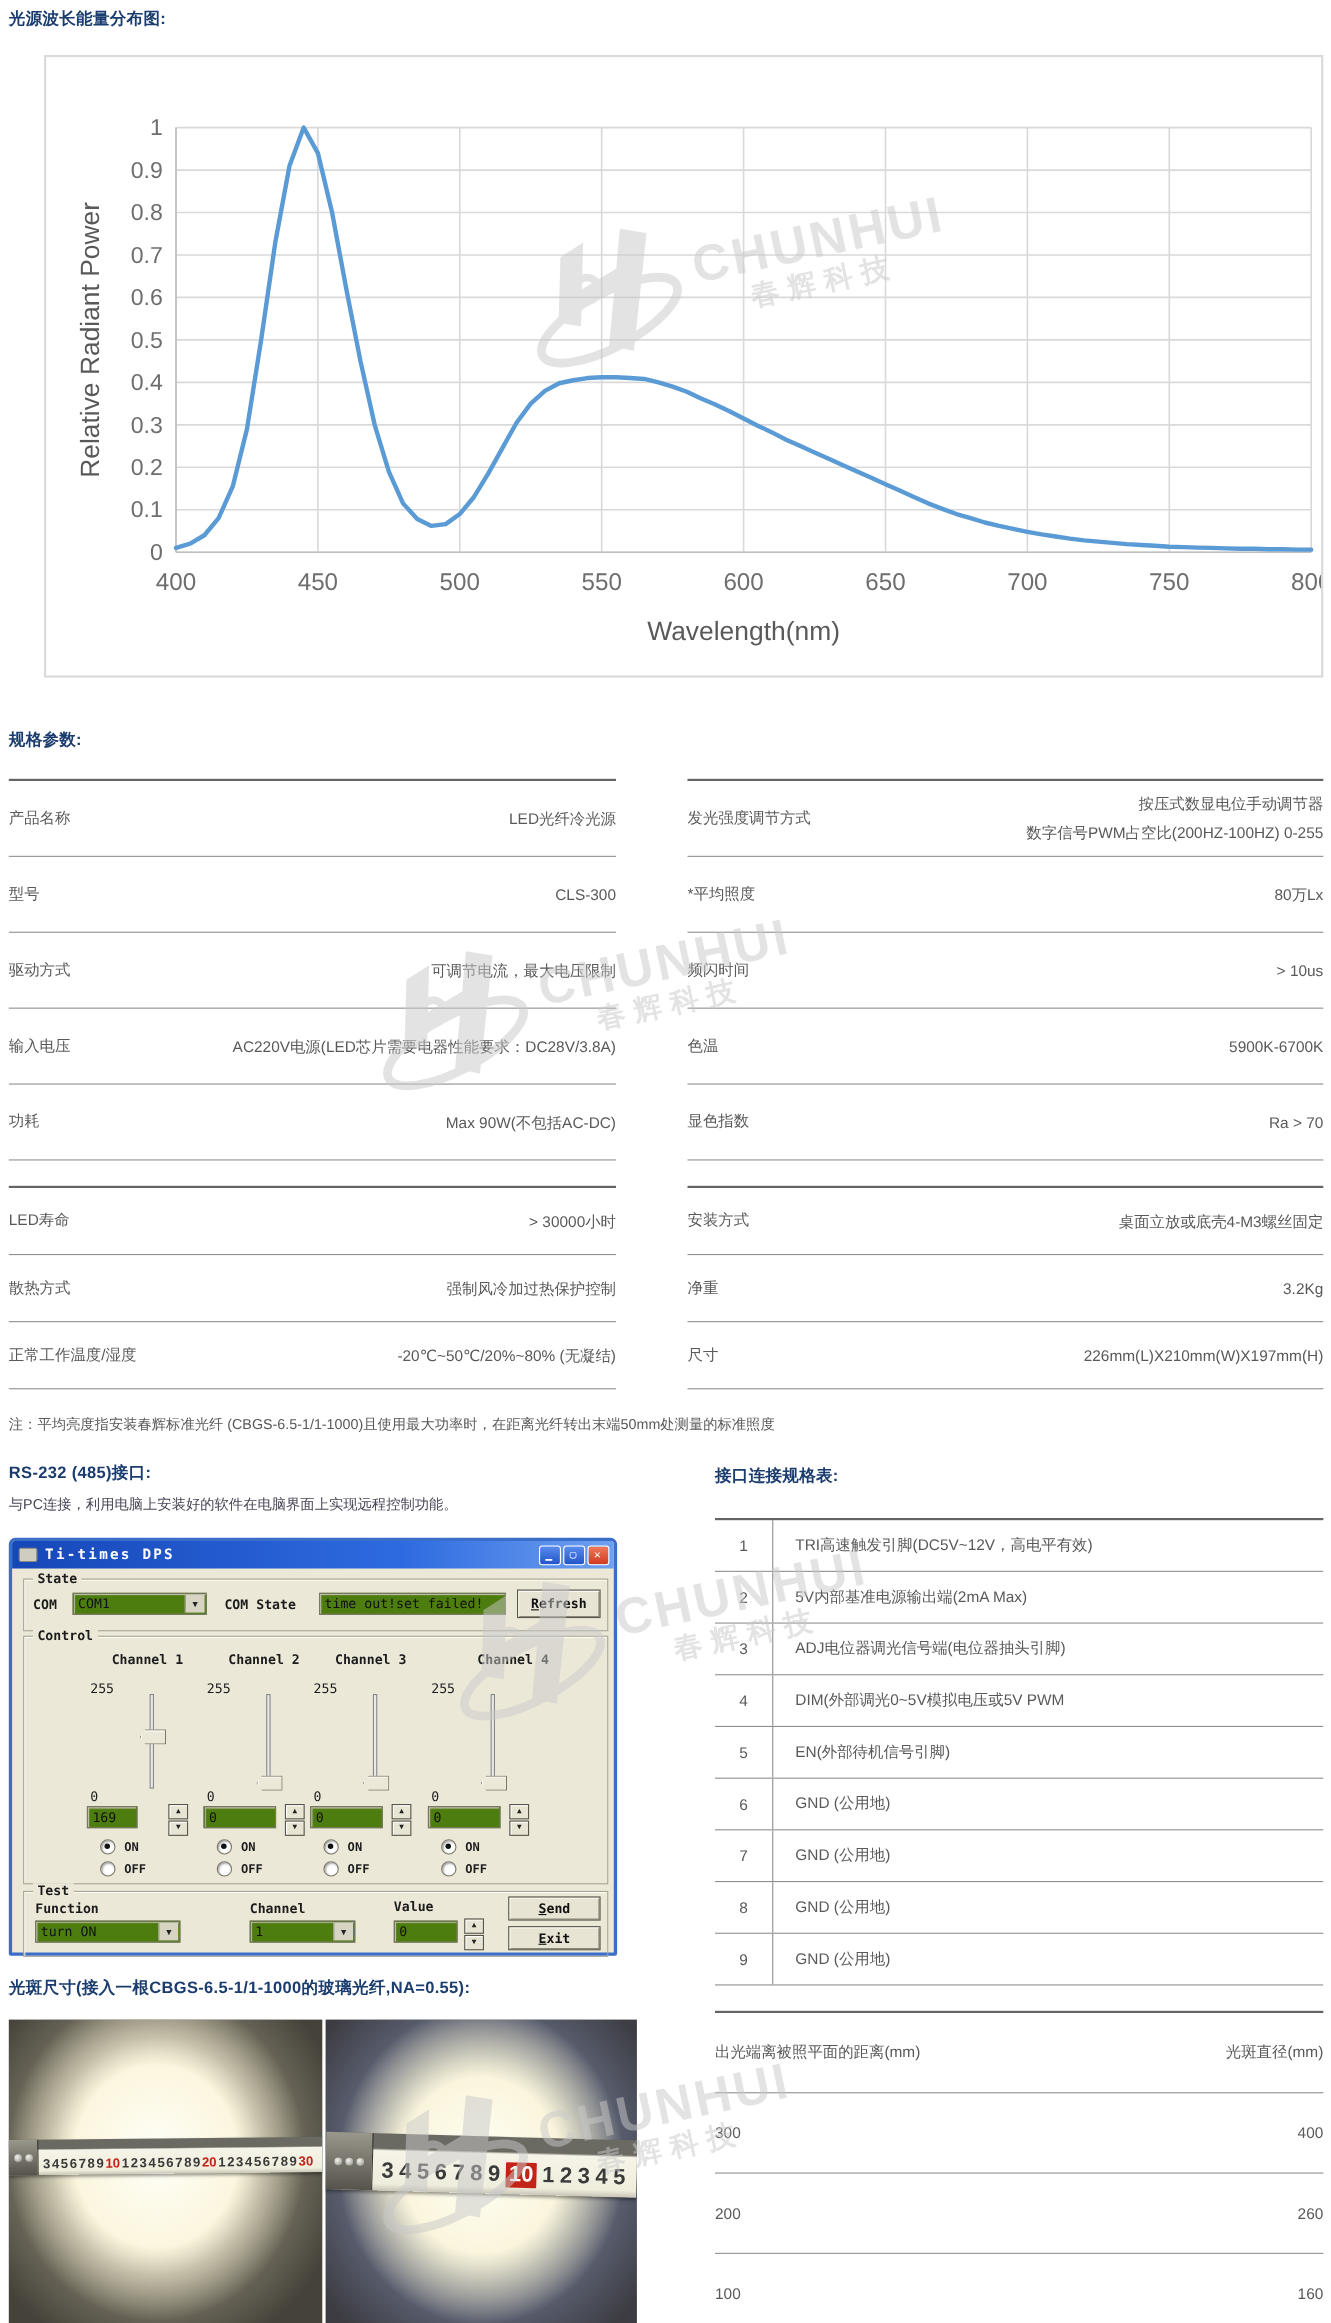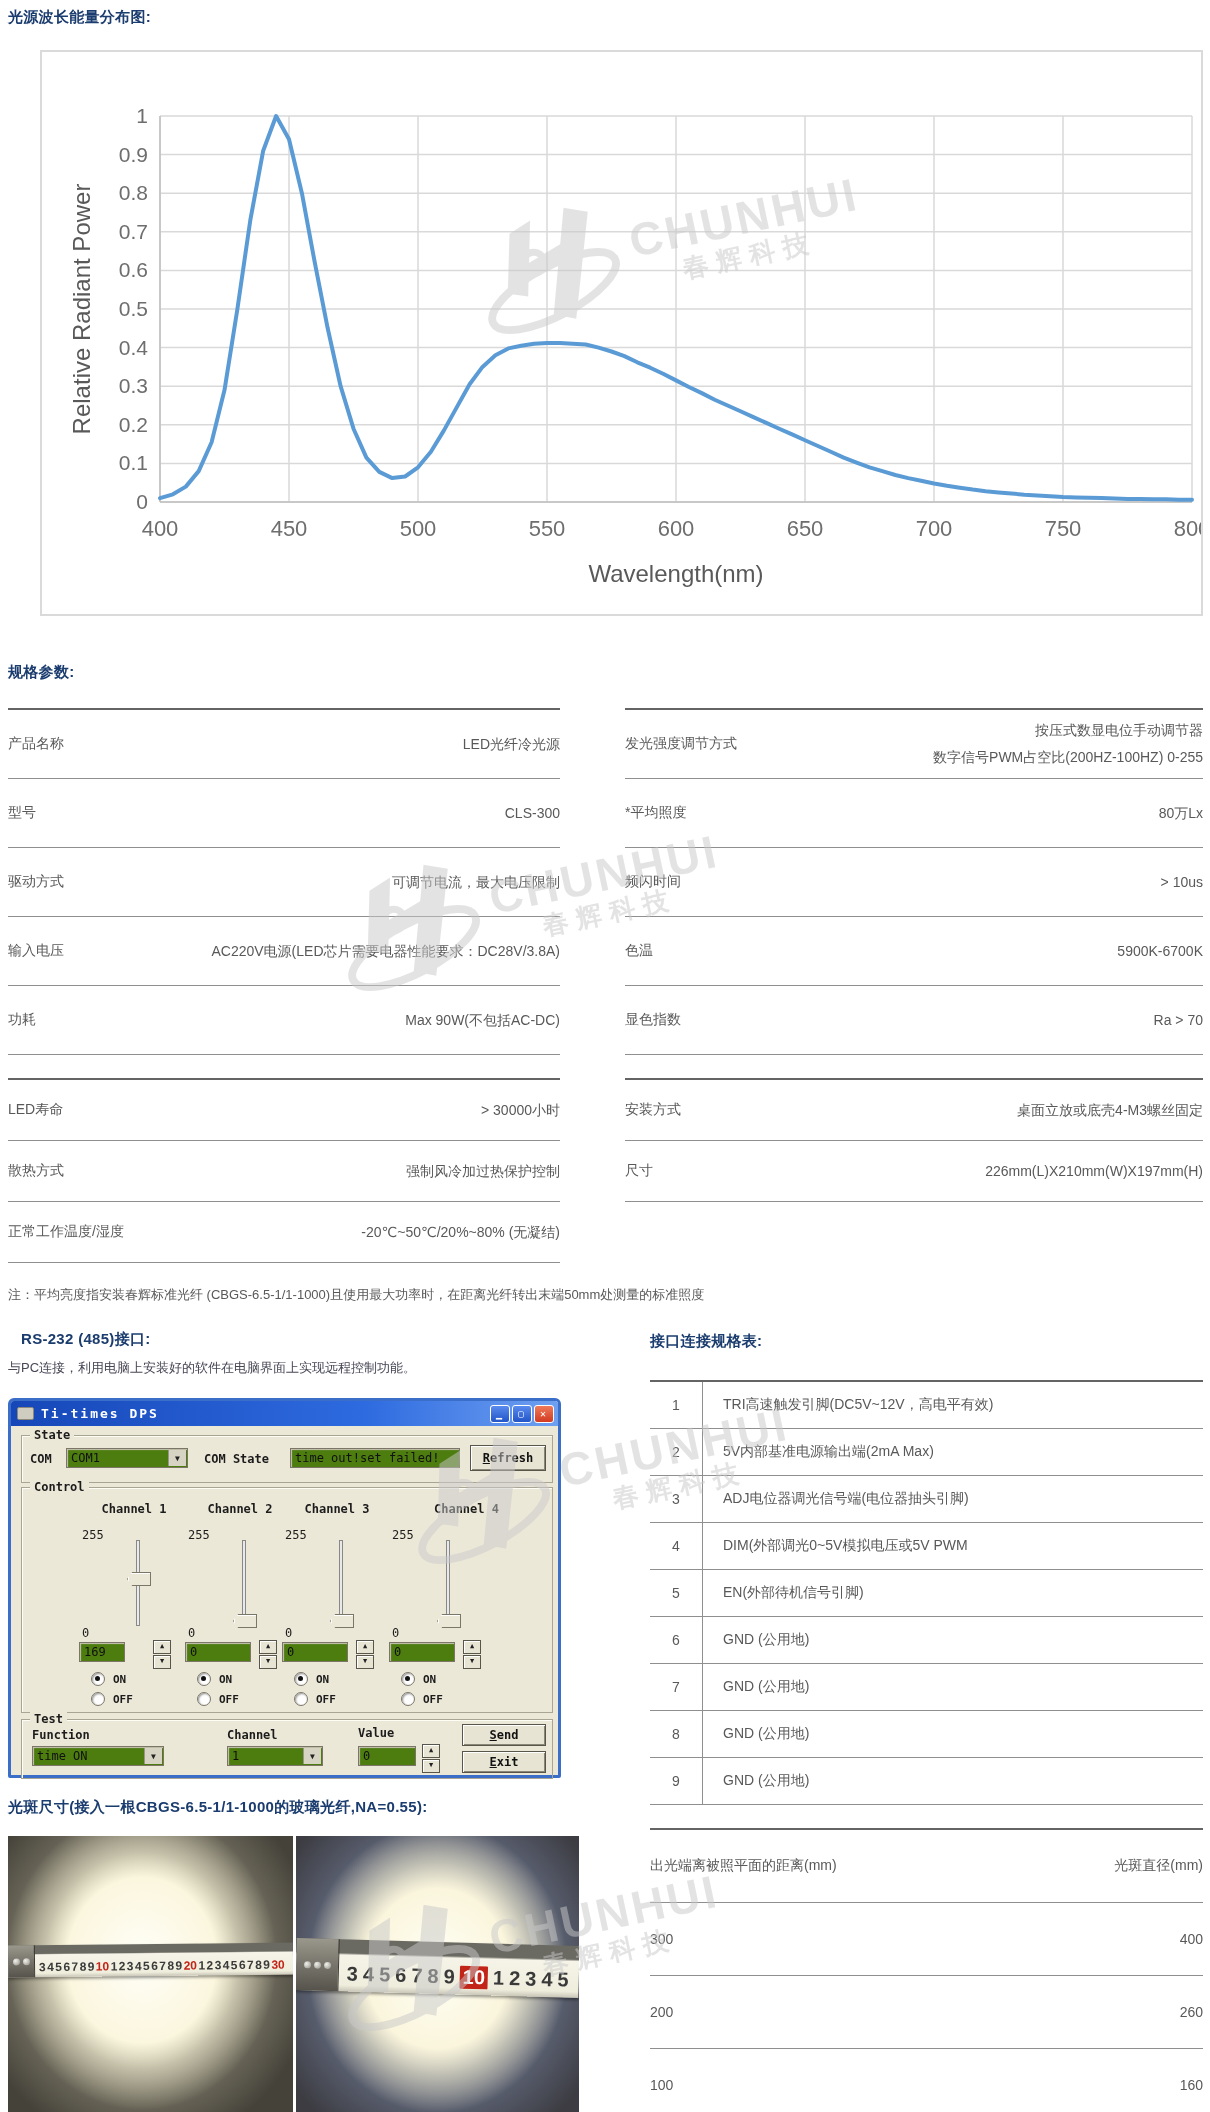--- a/index.html
+++ b/index.html
@@ -234,30 +234,36 @@
       </div>
     </div>
   <div class="abs spec-table spec2" id="spec2-right" style="left:625px;top:1078px;width:578px;">
       <div class="spec-row">
         <span class="spec-label">安装方式</span>
         <span class="spec-value">
           <div>桌面立放或底壳4-M3螺丝固定</div>
         </span>
       </div>
       <div class="spec-row">
+        <span class="spec-label">净重</span>
+        <span class="spec-value">
+          <div>3.2Kg</div>
+        </span>
+      </div>
+      <div class="spec-row">
         <span class="spec-label">尺寸</span>
         <span class="spec-value">
           <div>226mm(L)X210mm(W)X197mm(H)</div>
         </span>
       </div>
     </div>
 
   <div class="abs note" style="left:8px;top:1286px;width:1200px;">注：平均亮度指安装春辉标准光纤 (CBGS-6.5-1/1-1000)且使用最大功率时，在距离光纤转出末端50mm处测量的标准照度</div>
 
-  <div class="abs sec-title" style="left:21px;top:1330px;">RS-232 (485)接口:</div>
+  <div class="abs sec-title" style="left:8px;top:1330px;">RS-232 (485)接口:</div>
   <div class="abs rs-desc" style="left:8px;top:1359px;width:560px;">与PC连接，利用电脑上安装好的软件在电脑界面上实现远程控制功能。</div>
 
   <div class="abs xp-win">
     <div class="xp-title">
       <span class="xp-appicon"></span>
       <span>Ti-times DPS</span>
       <span class="xp-btns">
         <span class="xp-btn">▁</span>
         <span class="xp-btn">▢</span>
         <span class="xp-btn close">✕</span>
@@ -351,21 +357,21 @@
         <span class="radio-row" style="left: 379px; top: 204px;">
           <span class="radio"></span>
           <span class="radio-cap">OFF</span>
         </span>
       </div>
 
     <div class="grp" style="left:10px;top:318px;width:530px;height:58px;">
       <span class="grp-label">Test</span>
       <span class="mono-label" style="left:10px;top:8px;">Function</span>
       <span class="field" style="left:10px;top:26px;width:132px;height:20px;">
-        <span>time ON</span>
+        <span>turn ON</span>
         <span class="combo-arrow">▼</span>
       </span>
       <span class="mono-label" style="left:205px;top:8px;">Channel</span>
       <span class="field" style="left:205px;top:26px;width:96px;height:20px;">
         <span>1</span>
         <span class="combo-arrow">▼</span>
       </span>
       <span class="mono-label" style="left:336px;top:6px;">Value</span>
       <span class="field" style="left:336px;top:26px;width:58px;height:20px;">
         <span>0</span>

